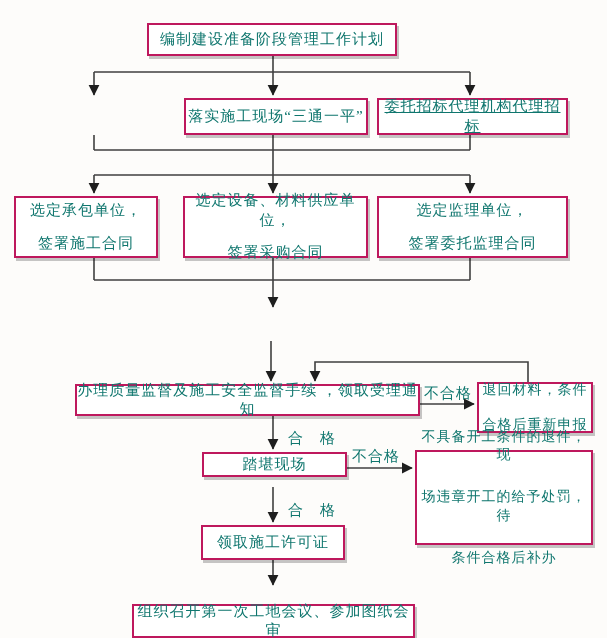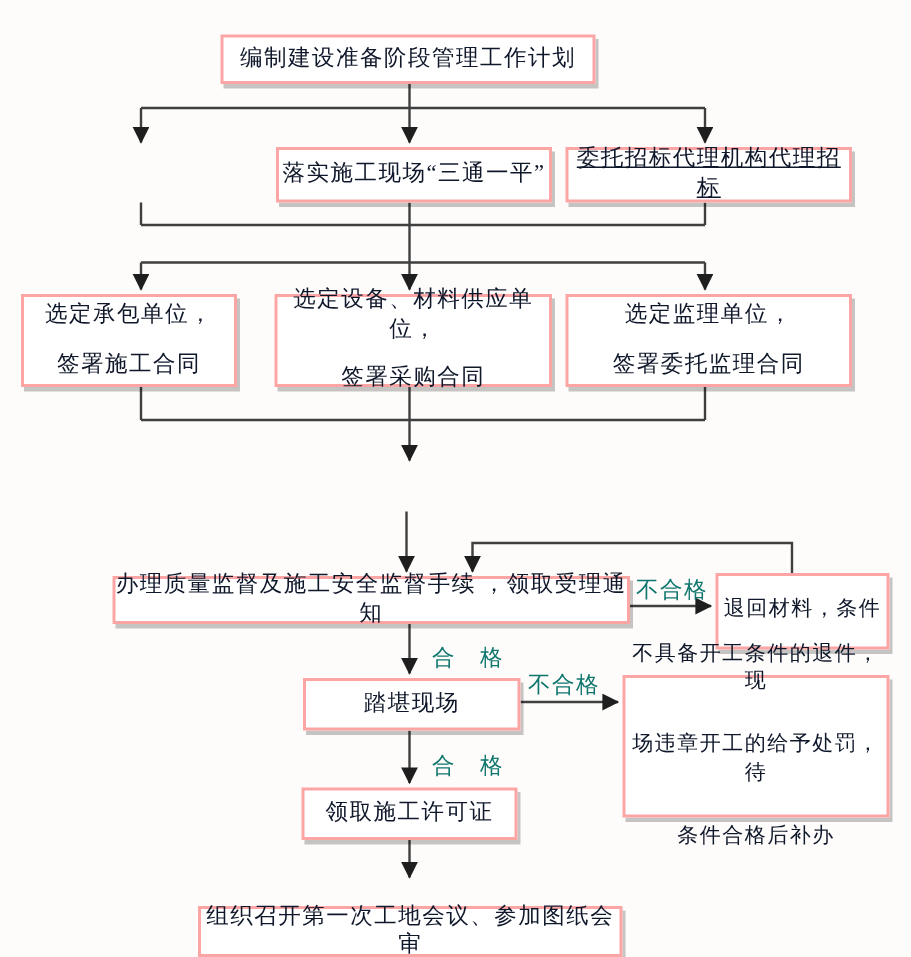--- a/index.html
+++ b/index.html
@@ -1,23 +1,23 @@
 <!DOCTYPE html>
 <html><head>
 <meta charset="utf-8">
 <style>
   html,body{margin:0;padding:0;}
   body{background:#ffffff;font-family:"Liberation Serif","DejaVu Serif",serif;}
   .stage{position:relative;width:607px;height:638px;background:#fdfcfa;overflow:hidden;}
   .wires{position:absolute;left:0;top:0;width:607px;height:638px;}
   .node{
     position:absolute;box-sizing:border-box;background:#ffffff;
-    border:2px solid #fca5a5;box-shadow:2px 3px 0 rgba(0,0,0,.22);
+    border:2px solid #be185d;box-shadow:2px 3px 0 rgba(0,0,0,.22);
     display:flex;flex-direction:column;align-items:center;justify-content:center;
-    text-align:center;font-size:15px;letter-spacing:1px;color:#0f172a;line-height:1.3;
+    text-align:center;font-size:15px;letter-spacing:1px;color:#0f766e;line-height:1.3;
   }
   .node.gap2{row-gap:13px;}
   .node.gap3{row-gap:24px;font-size:15px;}
   .edge-label{
     position:absolute;font-size:15px;letter-spacing:1px;color:#0f766e;
     white-space:pre;text-align:left;
   }
 </style>
 </head>
 <body>
@@ -89,25 +89,26 @@
     <span class="ln">选定设备、材料供应单位，</span>
     <span class="ln">签署采购合同</span>
   </div>
 
 
   <div class="node" style="left:75px;top:384px;width:345px;height:32px;">
     <span class="ln">办理质量监督及施工安全监督手续 ，领取受理通知</span>
   </div>
   <div class="node" style="left:477px;top:382px;width:116px;height:51px;font-size:14px;row-gap:16px;">
     <span class="ln">退回材料，条件</span>
+    <span class="ln">合格后重新申报</span>
   </div>
   <div class="edge-label" style="left:424px;top:384px;width:52px;">不合格</div>
 
   <div class="edge-label" style="left:288px;top:429px;width:60px;">合　格</div>
-  <div class="node" style="left:202px;top:452px;width:145px;height:35px;">
+  <div class="node" style="left:202px;top:452px;width:145px;height:25px;">
     <span class="ln">踏堪现场</span>
   </div>
   <div class="edge-label" style="left:352px;top:447px;width:52px;">不合格</div>
   <div class="node gap3" style="left:415px;top:450px;width:178px;height:95px;font-size:14px;">
     <span class="ln">不具备开工条件的退件，现</span>
     <span class="ln">场违章开工的给予处罚，待</span>
     <span class="ln">条件合格后补办</span>
   </div>
 
   <div class="edge-label" style="left:288px;top:501px;width:60px;">合　格</div>

